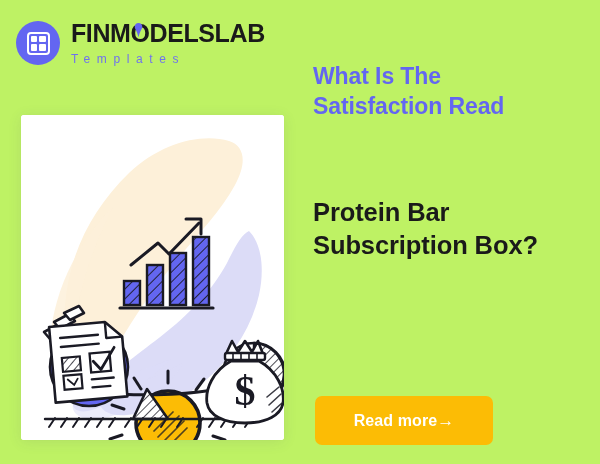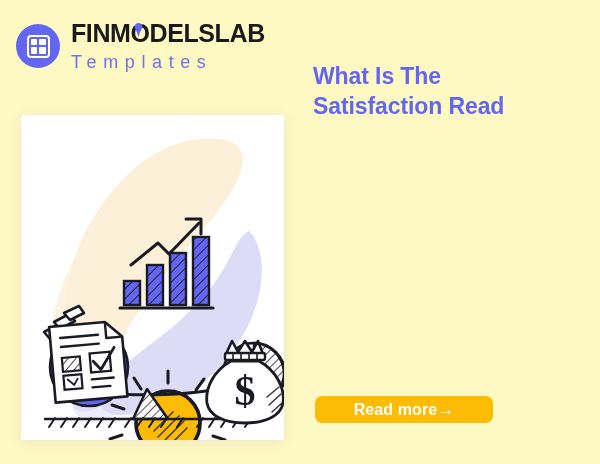--- a/index.html
+++ b/index.html
@@ -13,21 +13,21 @@
     font-family: "Liberation Sans", sans-serif;
     overflow: hidden;
     position: relative;
   }
 
   #banner {
     position: absolute;
     inset: 0;
     width: 600px;
     height: 464px;
-    background: #fef9c3;
+    background: #bef264;
   }
 
   
   #logo-block {
     position: absolute;
     left: 16px;
     top: 21px;
     display: flex;
     align-items: center;
     gap: 11px;
@@ -70,21 +70,21 @@
     white-space: nowrap;
   }
   #logo-wordmark .pin {
     position: absolute;
     left: 63px;
     top: 1px;
     width: 9px;
     height: 16px;
   }
   #logo-sub {
-    font-size: 18px;
+    font-size: 12px;
     letter-spacing: 6.6px;
     color: #6f72ee;
     line-height: 1;
     margin-top: 7px;
     font-weight: 400;
   }
 
   
   #illustration-card {
     position: absolute;
@@ -122,21 +122,21 @@
     color: #1a1a1a;
     letter-spacing: -0.1px;
   }
 
   
   #cta-button {
     position: absolute;
     left: 315px;
     top: 396px;
     width: 178px;
-    height: 27px;
+    height: 49px;
     background: #fcbc05;
     border: none;
     border-radius: 7px;
     cursor: pointer;
     display: flex;
     align-items: center;
     justify-content: center;
     padding: 0;
     font-family: "Liberation Sans", sans-serif;
   }
@@ -332,19 +332,23 @@
         </g>
       </g>
     </svg>
   </div>
 
   <div id="headline">
     <div>What Is The</div>
     <div>Satisfaction Read</div>
   </div>
 
+  <div id="subheadline">
+    <div>Protein Bar</div>
+    <div>Subscription Box?</div>
+  </div>
 
   <button id="cta-button">
     <span id="cta-label">Read more</span>
     <span id="cta-arrow">→</span>
   </button>
 
 </div>
 
 </body></html>

